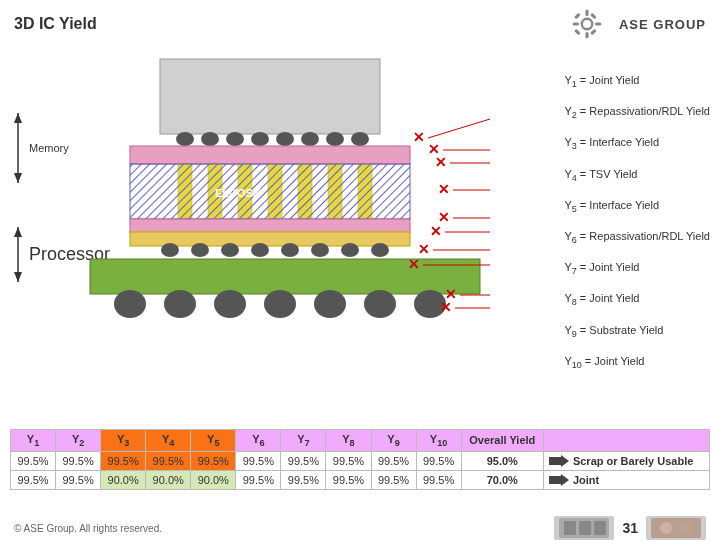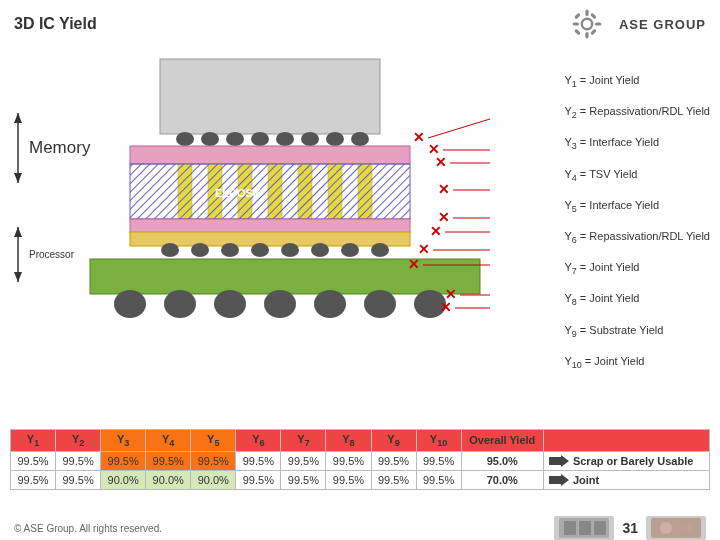--- a/index.html
+++ b/index.html
@@ -63,53 +63,53 @@
     }
     .legend-item sub {
       font-size: 9px;
     }
 
     
     .memory-label {
       position: absolute;
       left: 11px;
       top: 69px;
-      font-size: 17px;
+      font-size: 11px;
       color: #333;
       display: flex;
       align-items: center;
       gap: 4px;
     }
     .memory-arrow {
       display: flex;
       flex-direction: column;
       align-items: center;
     }
     .processor-label {
       position: absolute;
       left: 11px;
       top: 183px;
-      font-size: 10px;
+      font-size: 18px;
       color: #333;
     }
 
     
     .table-area {
       position: absolute;
       bottom: 50px;
       left: 10px;
       right: 10px;
     }
     table {
       width: 100%;
       border-collapse: collapse;
       font-size: 11px;
     }
     th {
-      background: #ef4444;
+      background: #f0abfc;
       border: 1px solid #bbb;
       padding: 3px 5px;
       text-align: center;
       font-weight: bold;
       color: #333;
     }
     td {
       border: 1px solid #bbb;
       padding: 3px 5px;
       text-align: center;

